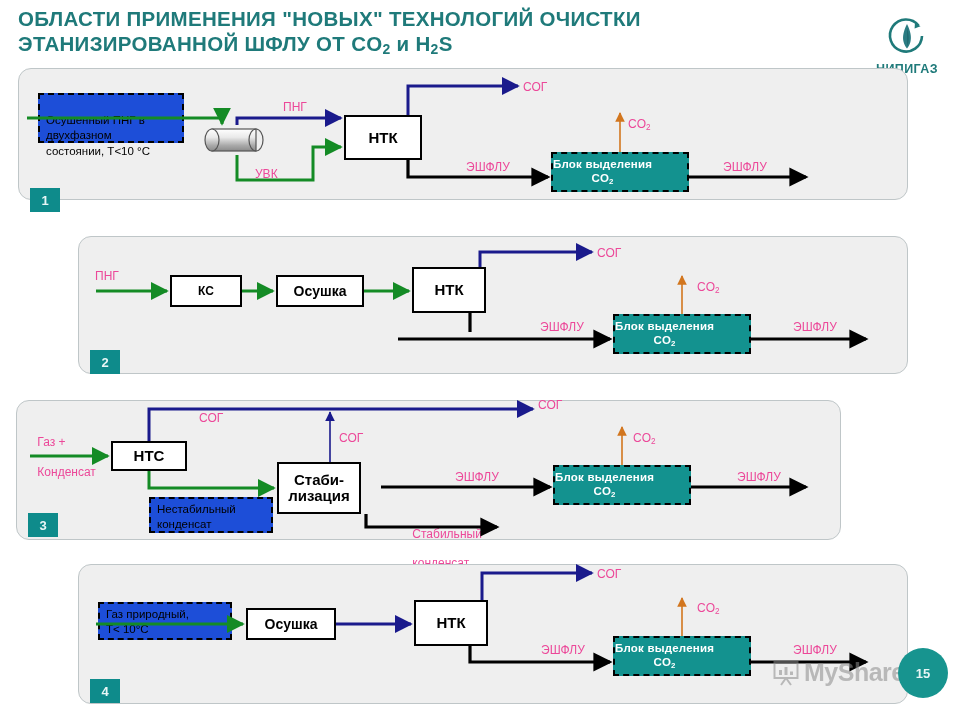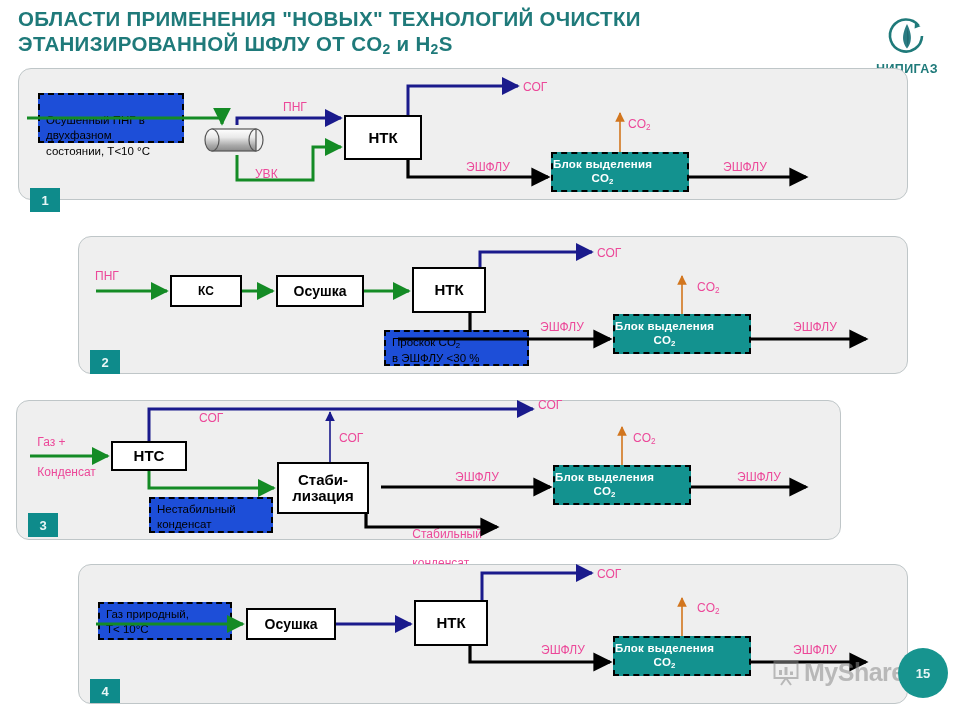--- a/index.html
+++ b/index.html
@@ -187,24 +187,20 @@
   <div class="pbox" style="left:170px;top:275px;width:72px;height:32px;font-size:12px;">
     <span>КС</span>
   </div>
   <div class="pbox" style="left:276px;top:275px;width:88px;height:32px;font-size:14px;">
     <span>Осушка</span>
   </div>
   <div class="pbox" style="left:412px;top:267px;width:74px;height:46px;font-size:15px;">
     <span>НТК</span>
   </div>
 
-  <div class="ybox" style="left:384px;top:330px;width:145px;height:36px;">
-    <span>Проскок CO</span><sub>2</sub><br>
-    <span>в ЭШФЛУ &lt;30 %</span>
-  </div>
 
   <div class="lbl" style="left:597px;top:246px;">СОГ</div>
   <div class="lbl" style="left:540px;top:320px;">ЭШФЛУ</div>
   <div class="lbl" style="left:697px;top:280px;"><span>CO</span><sub>2</sub></div>
 
   <div class="tealbox" style="left:613px;top:314px;width:138px;height:40px;">
     <div>
       <span>Блок  выделения</span><br>
       <span>CO</span><sub>2</sub>
     </div>
@@ -228,21 +224,21 @@
 
   <div class="lbl" style="left:199px;top:411px;">СОГ</div>
   <div class="lbl" style="left:538px;top:398px;">СОГ</div>
   <div class="lbl" style="left:339px;top:431px;">СОГ</div>
 
   <div class="ybox" style="left:149px;top:497px;width:124px;height:36px;">
     <span>Нестабильный</span><br>
     <span>конденсат</span>
   </div>
 
-  <div class="pbox" style="left:277px;top:462px;width:92px;height:52px;font-size:15px;">
+  <div class="pbox" style="left:277px;top:462px;width:84px;height:52px;font-size:15px;">
     <div>
       <span>Стаби-</span><br>
       <span>лизация</span>
     </div>
   </div>
 
   <div class="lbl" style="left:455px;top:470px;">ЭШФЛУ</div>
   <div class="lbl" style="left:399px;top:513px;line-height:1.2;">
     <span>Стабильный</span><br>
     <span>конденсат</span>

